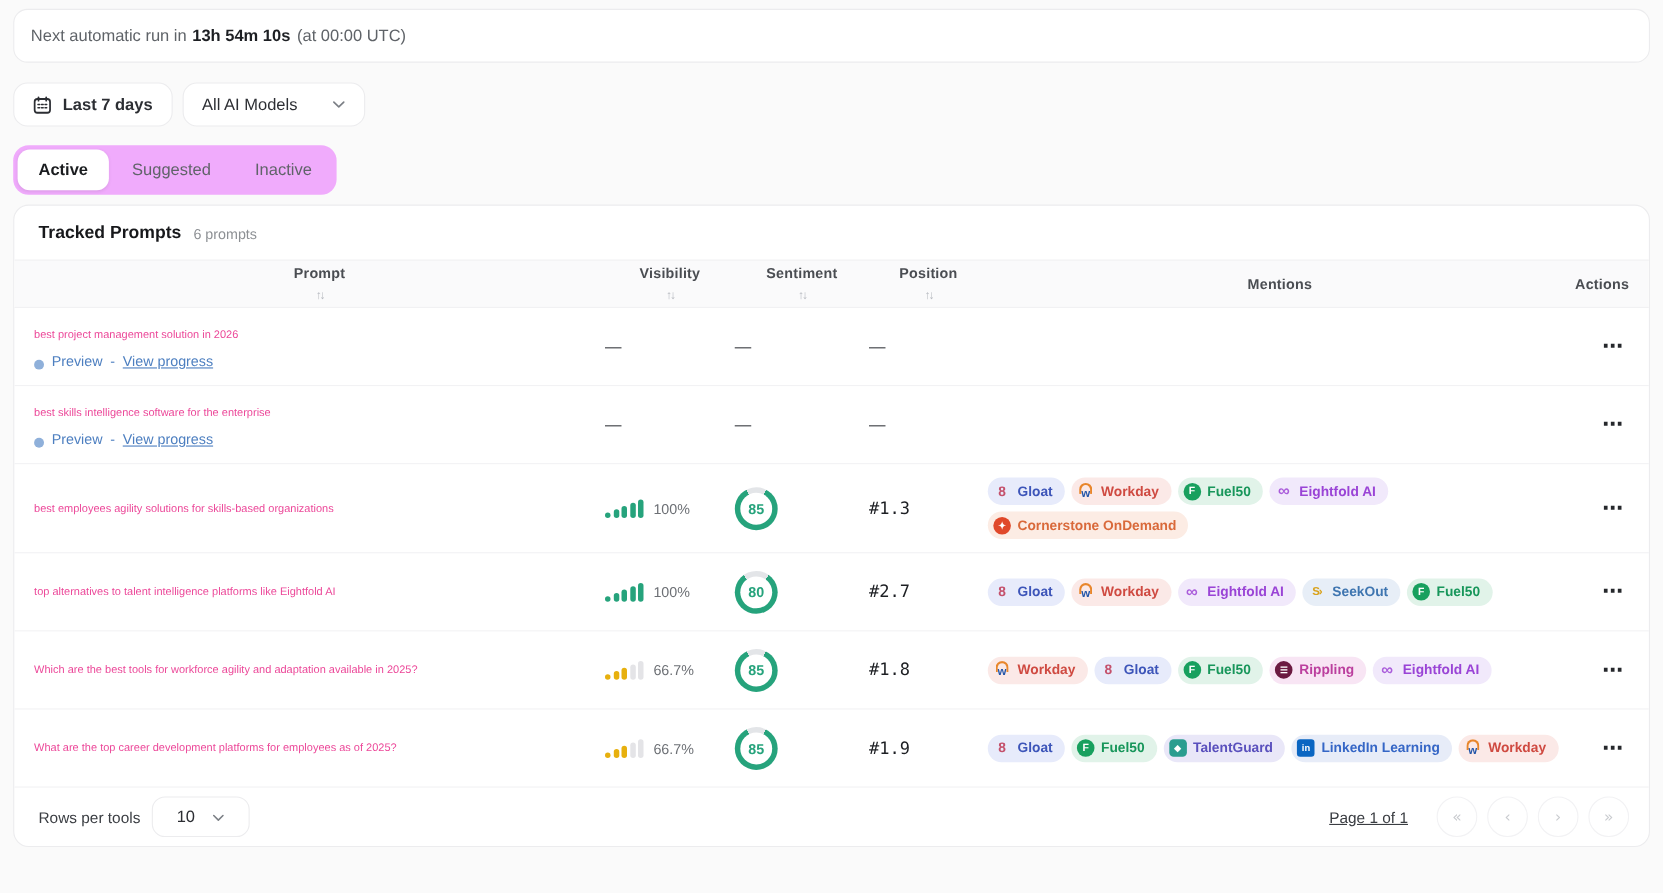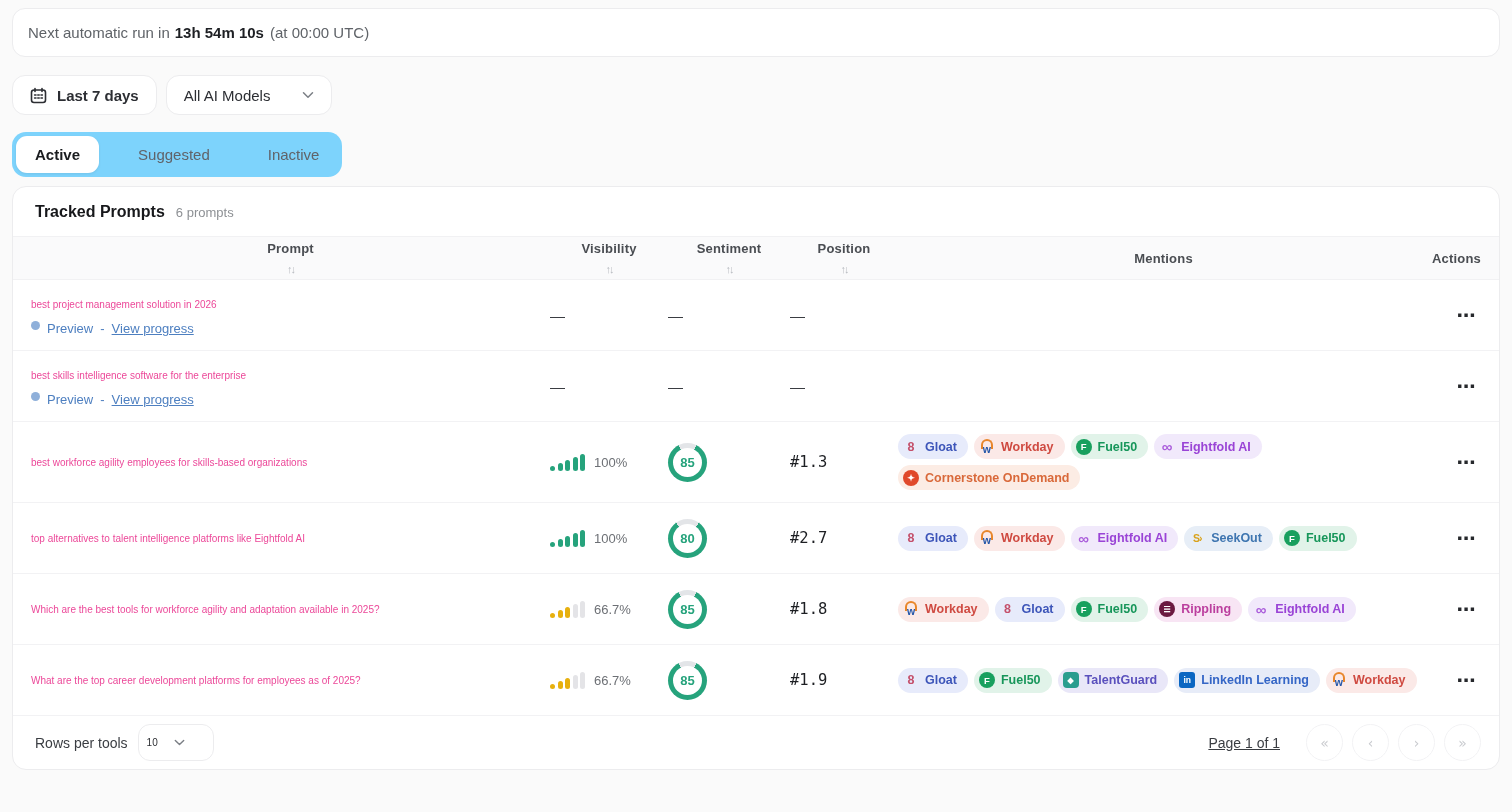--- a/index.html
+++ b/index.html
@@ -16,21 +16,21 @@
   .topbar { margin:8px 12px 0; height:49px; display:flex; align-items:center; padding:0 15px; font-size:15px; color:#5f6368; }
   .topbar .countdown { font-weight:700; color:#1d1f23; margin:0 5px; }
   .topbar .suffix { margin-left:1px; }
 
   
   .filters { margin:18px 12px 0; display:flex; gap:9px; }
   .pill-btn { display:inline-flex; align-items:center; gap:10px; background:#fff; border:1px solid #ececee; border-radius:13px; height:40px; padding:0 17px; font-size:15px; color:#2c2e33; cursor:pointer; }
   .pill-btn svg { display:block; }
 
   
-  .tabs { margin:17px 12px 0; display:inline-flex; background:#7dd3fc; border-radius:14px; padding:4px; gap:20px; }
+  .tabs { margin:17px 12px 0; display:inline-flex; background:#f0abfc; border-radius:14px; padding:4px; gap:2px; }
   .tab { height:37px; padding:0 19px; display:flex; align-items:center; font-size:15px; color:#606369; border-radius:11px; cursor:pointer; }
   .tab.active { background:#fff; color:#1a1c1f; font-weight:700; box-shadow:0 1px 3px rgba(0,0,0,.08); }
 
   
   .panel { margin:9px 12px 0; border-radius:14px; overflow:hidden; display:flex; flex-direction:column; }
   .panel-head { display:flex; align-items:center; padding:16px 18px 15px 22px; }
   .panel-title { font-size:16px; font-weight:700; color:#17181b; }
   .panel-count { font-size:13px; color:#8d9094; margin-left:11px; }
   .head-right { margin-left:auto; display:flex; align-items:center; gap:9px; }
   .search { display:flex; align-items:center; gap:8px; width:226px; height:34px; border:1px solid #ececee; border-radius:17px; padding:0 12px; background:#fff; }
@@ -40,21 +40,21 @@
 
   
   .tgrid { display:grid; grid-template-columns:519px 118px 122px 108px 1fr 52px; padding:0 18px; align-items:center; }
   .thead { height:44px; background:#fafafb; border-top:1px solid #f1f1f3; border-bottom:1px solid #f1f1f3; font-size:13px; font-weight:700; color:#4a4d52; letter-spacing:.2px; }
   .th { display:flex; align-items:center; gap:7px;flex-direction:column; }
   .sort { color:#b7bac0; font-size:11px; font-weight:400; letter-spacing:-2px; }
   .th-actions { justify-self:end; }
 
   .trow { border-bottom:1px solid #f2f2f4; min-height:71px; padding-top:12px; padding-bottom:12px; }
   .prompt-text { font-size:10px; color:#ec4899; line-height:21px; padding-right:28px; }
-  .preview-line { margin-top:6px; display:flex; align-items:flex-start; gap:7px; font-size:13px; color:#4d7fc0; }
+  .preview-line { margin-top:6px; display:flex; align-items:flex-end; gap:7px; font-size:13px; color:#4d7fc0; }
   .preview-dot { width:9px; height:9px; border-radius:50%; background:#8fb0da; }
   .preview-link { color:#4d7fc0; text-decoration:underline; cursor:pointer; }
   .dash { font-size:15px; color:#3a3d42; }
 
   .vis-cell { display:flex; align-items:center; gap:9px; }
   .bars { display:flex; align-items:flex-end; gap:2.5px; height:18px; }
   .vbar { width:5px; border-radius:3px; }
   .b1{height:5px} .b2{height:8px} .b3{height:11px} .b4{height:14px} .b5{height:17px}
   .vis-pct { font-size:13px; color:#6d7075; }
 
@@ -77,21 +77,21 @@
   .brand-seekout { background:#e7eef7; color:#3e75b0; } .brand-seekout .bicon { color:#d9a21b; font-size:10.5px; letter-spacing:-1px; }
   .brand-rippling { background:#f8e5f4; color:#bb3f9e; } .brand-rippling .bicon { background:#6b1a41; color:#fff; font-size:8px; }
   .brand-talentguard { background:#e9e7f8; color:#5a50bd; } .brand-talentguard .bicon { background:#2a9d8f; border-radius:4px; color:#fff; font-size:8px; }
   .brand-linkedin { background:#e7ecf8; color:#3566c6; } .brand-linkedin .bicon { background:#0a66c2; border-radius:3px; color:#fff; font-size:8.5px; font-style:normal; }
 
   .dots { justify-self:end; width:30px; height:30px; border:0; background:transparent; font-size:19px; font-weight:700; color:#26282c; cursor:pointer; line-height:1; font-family:"DejaVu Sans", sans-serif; }
 
   
   .tfoot { display:flex; align-items:center; padding:8px 18px 8px 22px; min-height:52px; }
   .rpp-label { font-size:14px; color:#3a3d42; }
-  .rpp-select { margin-left:10px; height:37px; min-width:76px; border:1px solid #ececee; border-radius:12px; display:inline-flex; align-items:center; gap:16px; padding:0 8px; font-size:10px; color:#2c2e33; background:#fff; cursor:pointer; }
+  .rpp-select { margin-left:10px; height:37px; min-width:76px; border:1px solid #ececee; border-radius:12px; display:inline-flex; align-items:center; gap:16px; padding:0 22px; font-size:15px; color:#2c2e33; background:#fff; cursor:pointer; }
   .foot-right { margin-left:auto; display:flex; align-items:center; gap:9px; }
   .page-info { font-size:14px; color:#3a3d42; margin-right:17px;text-decoration:underline; }
   .page-btn { width:37px; height:37px; border-radius:50%; border:1px solid #f2f2f4; background:#fff; color:#c9cbcf; font-size:14px; cursor:default; display:flex; align-items:center; justify-content:center; font-family:"DejaVu Sans", sans-serif; }
 </style>
 </head>
 <body>
 
 
 
 
@@ -192,21 +192,21 @@
     </div>
     <div class="dash">—</div>
     <div class="dash">—</div>
     <div class="dash">—</div>
     <div class="mentions"></div>
     <button class="dots">⋯</button>
   </div>
 
   <div class="tgrid trow">
     <div>
-      <div class="prompt-text">best workforce agility employees for skills-based organizations</div>
+      <div class="prompt-text">best employees agility solutions for skills-based organizations</div>
     </div>
     <div class="vis-cell">
       <span class="bars">
           <span class="vbar b1" style="background: rgb(38, 163, 124);"></span>
           <span class="vbar b2" style="background: rgb(38, 163, 124);"></span>
           <span class="vbar b3" style="background: rgb(38, 163, 124);"></span>
           <span class="vbar b4" style="background: rgb(38, 163, 124);"></span>
           <span class="vbar b5" style="background: rgb(38, 163, 124);"></span>
         </span>
       <span class="vis-pct">100%</span>

